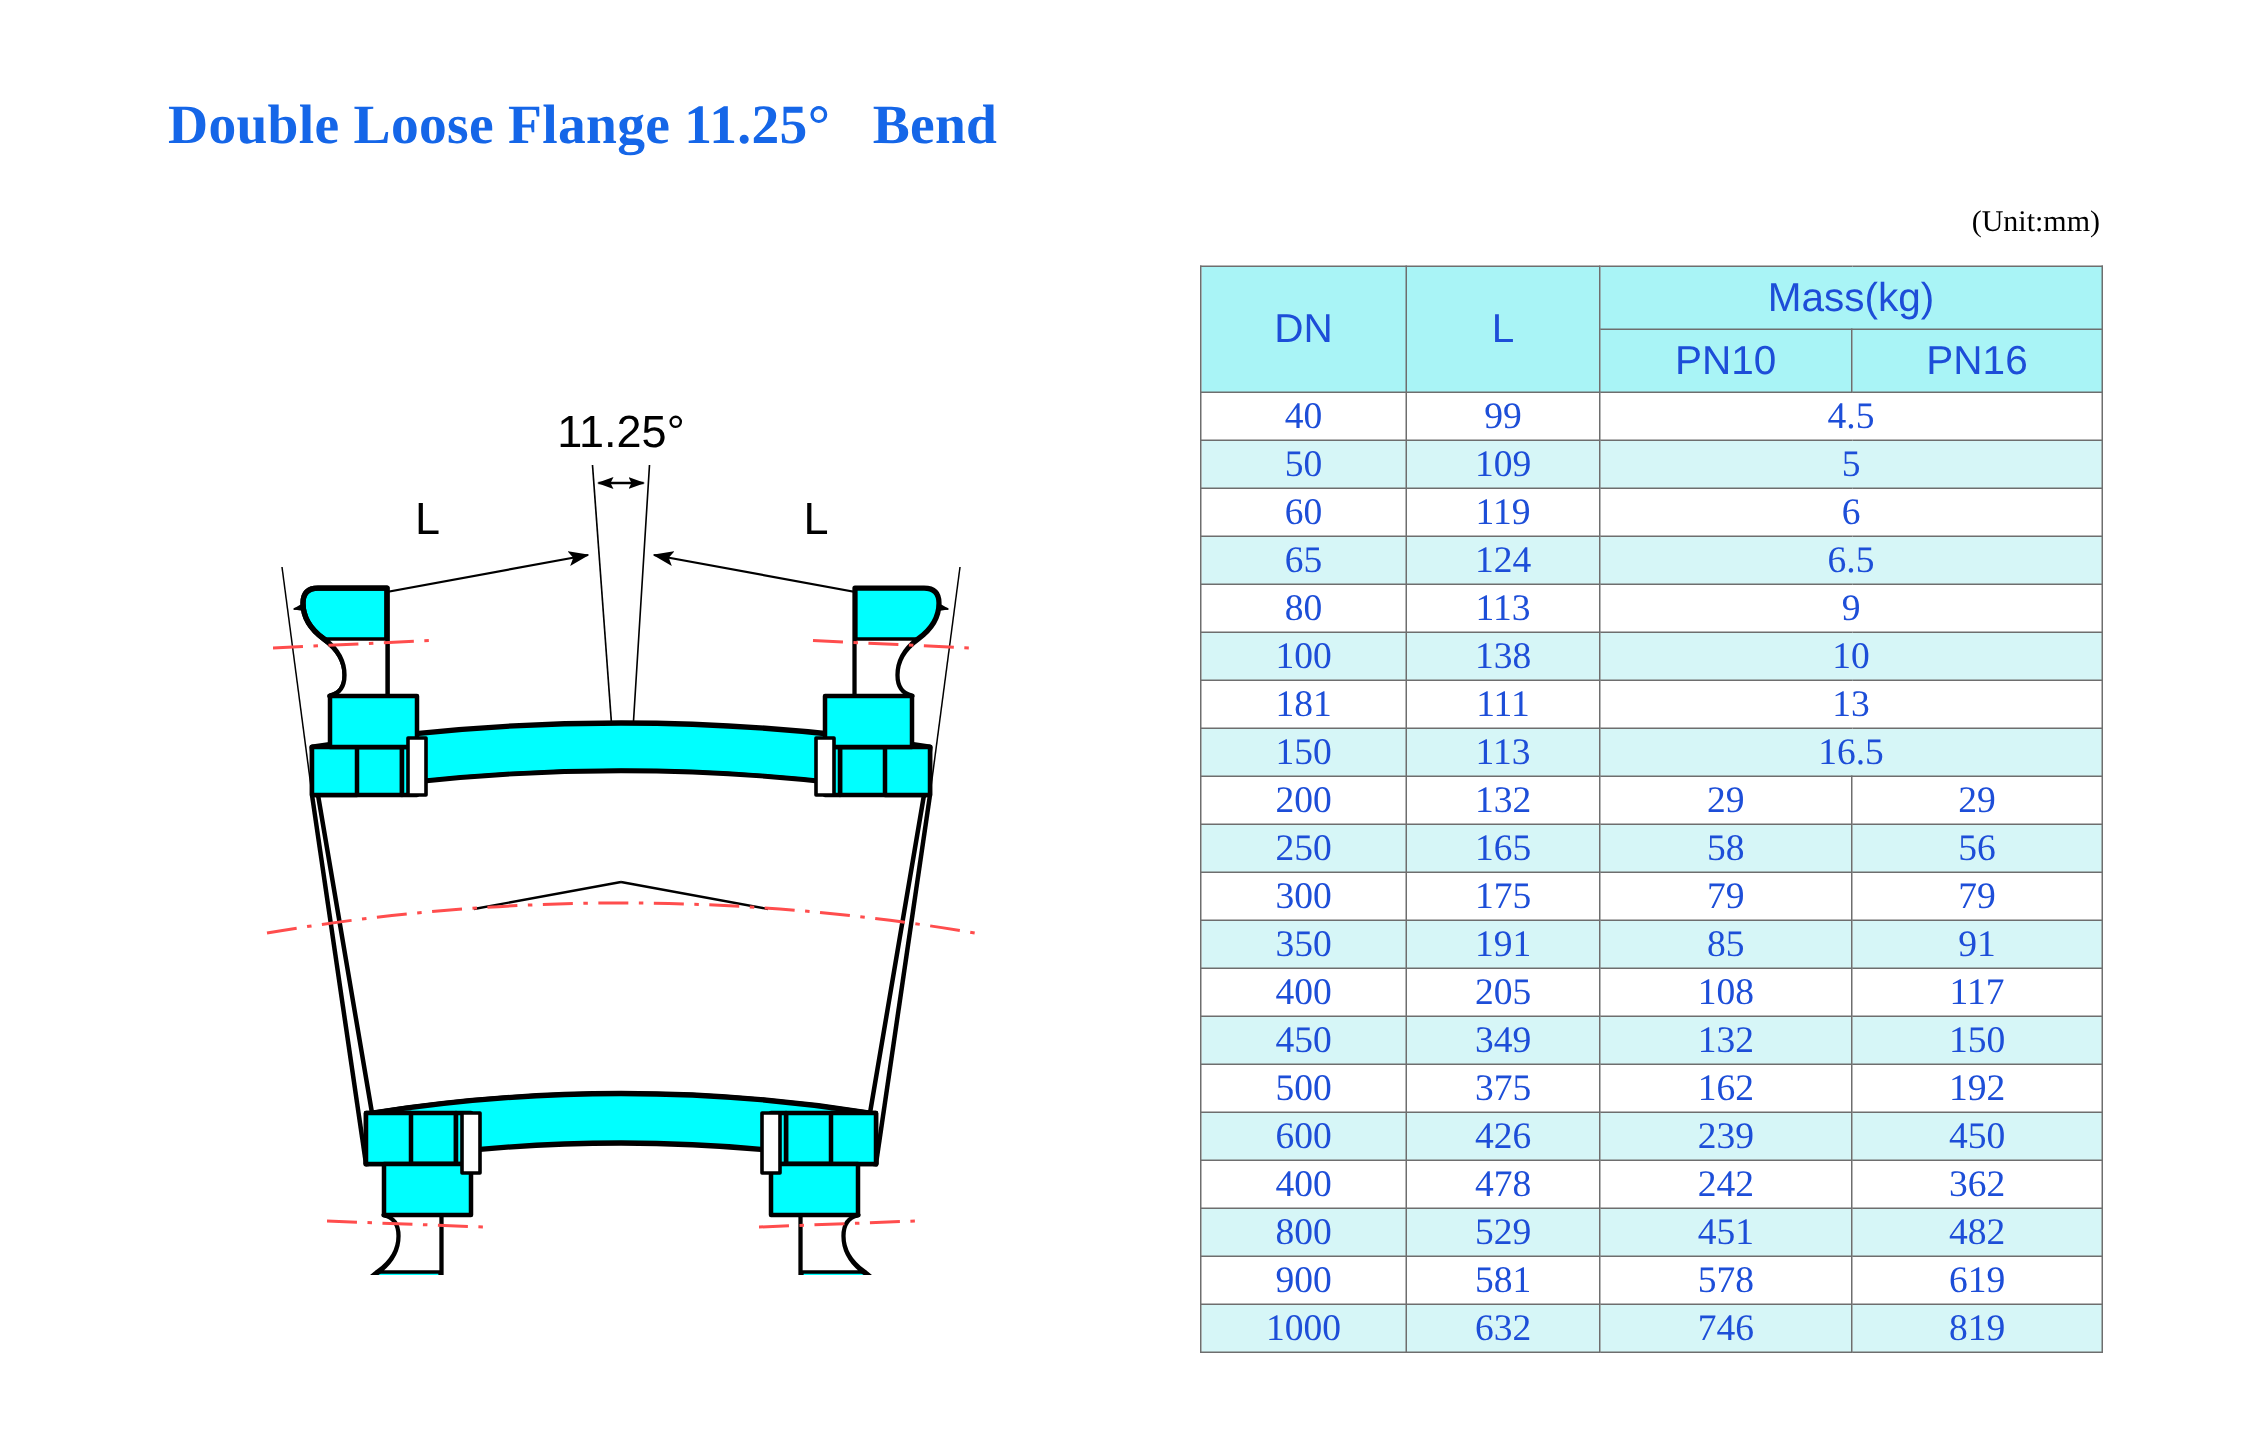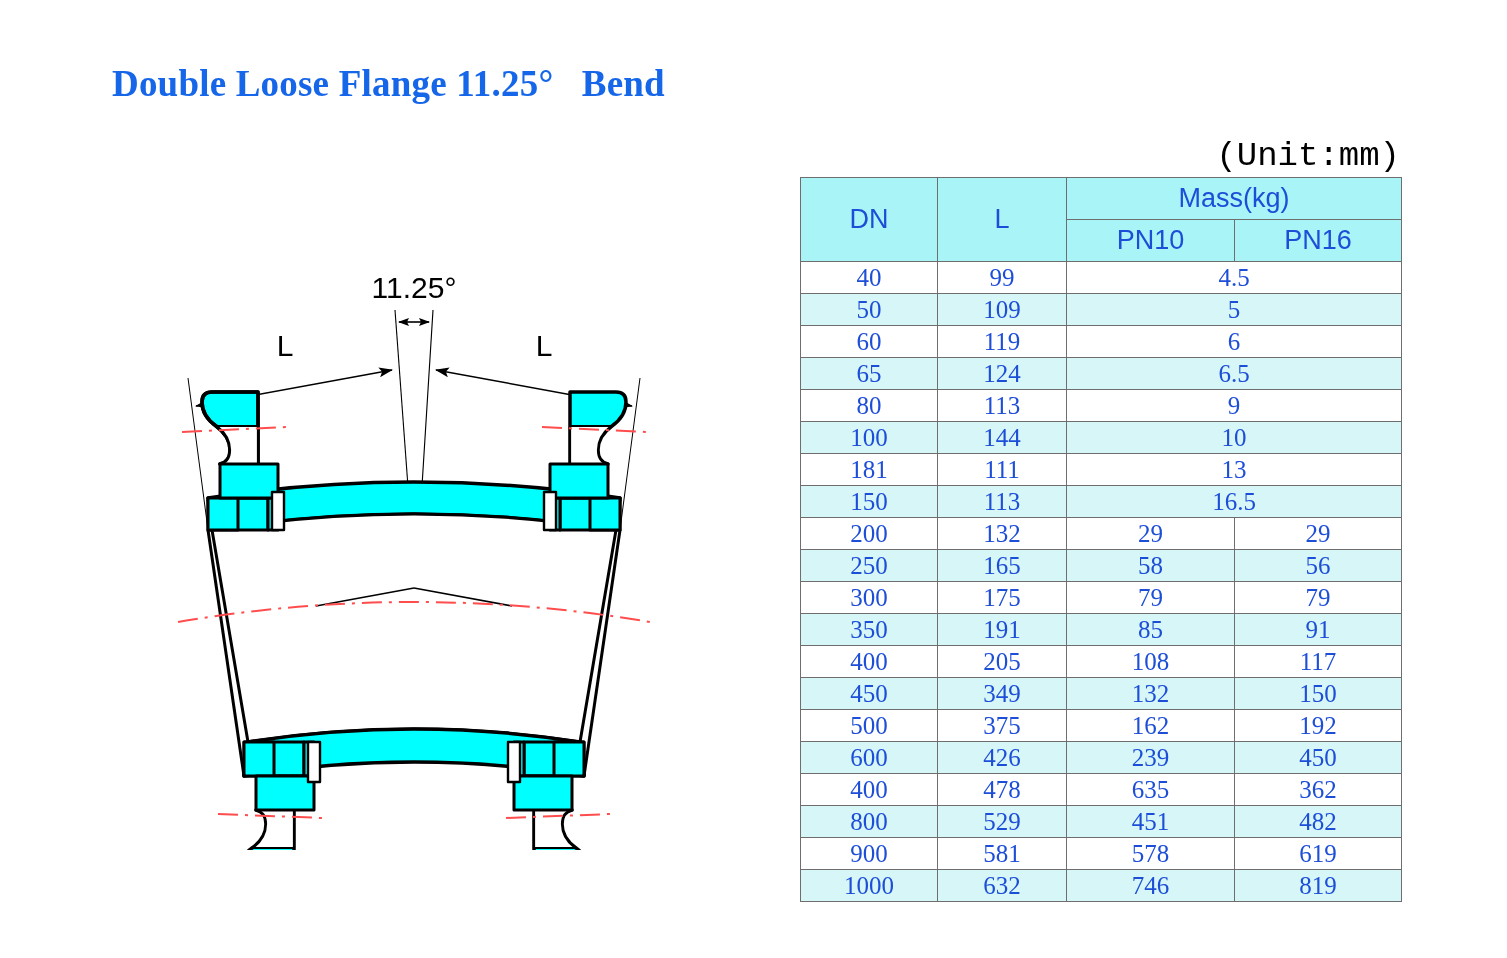--- a/index.html
+++ b/index.html
@@ -28,22 +28,22 @@
     white-space: pre;
   }
 
   
   #unit-note {
     position: absolute;
     left: 1000px;
     top: 137px;
     width: 400px;
     text-align: right;
-    font-family: Liberation Mono, monospace;
-    font-size: 34px;
+    font-family: Liberation Serif, serif;
+    font-size: 20px;
     color: #000000;
   }
 
   
   #spec-table-wrap {
     position: absolute;
     left: 800px;
     top: 177px;
     width: 601px;
   }
@@ -348,21 +348,21 @@
           <td class="num">124</td>
           <td class="num" colspan="2">6.5</td>
         </tr>
         <tr>
           <td class="num">80</td>
           <td class="num">113</td>
           <td class="num" colspan="2">9</td>
         </tr>
         <tr class="alt">
           <td class="num">100</td>
-          <td class="num">144</td>
+          <td class="num">138</td>
           <td class="num" colspan="2">10</td>
         </tr>
         <tr>
           <td class="num">181</td>
           <td class="num">111</td>
           <td class="num" colspan="2">13</td>
         </tr>
         <tr class="alt">
           <td class="num">150</td>
           <td class="num">113</td>
@@ -412,21 +412,21 @@
         </tr>
         <tr class="alt">
           <td class="num">600</td>
           <td class="num">426</td>
           <td class="num">239</td>
           <td class="num">450</td>
         </tr>
         <tr>
           <td class="num">400</td>
           <td class="num">478</td>
-          <td class="num">635</td>
+          <td class="num">242</td>
           <td class="num">362</td>
         </tr>
         <tr class="alt">
           <td class="num">800</td>
           <td class="num">529</td>
           <td class="num">451</td>
           <td class="num">482</td>
         </tr>
         <tr>
           <td class="num">900</td>

